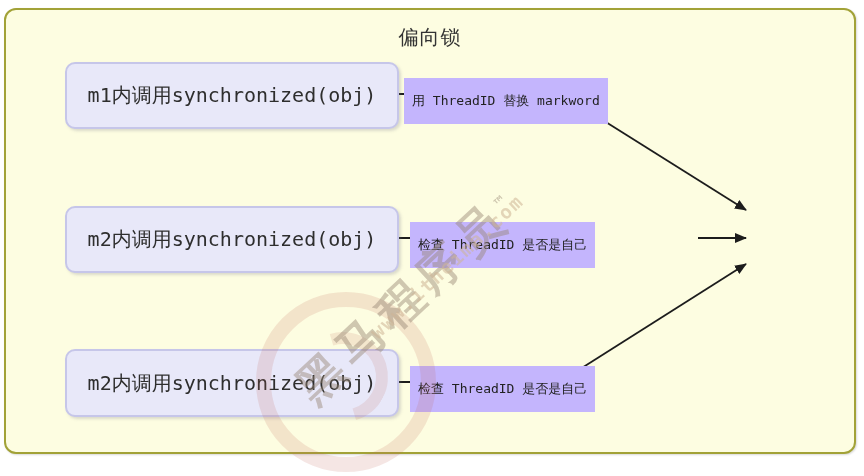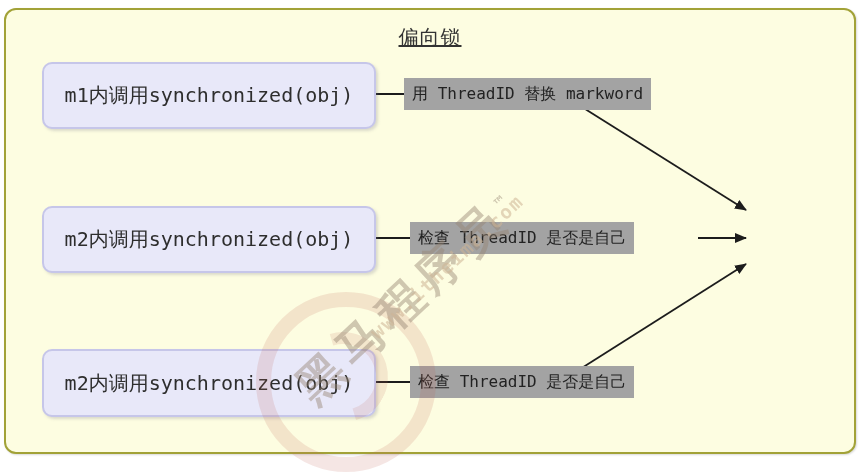--- a/index.html
+++ b/index.html
@@ -8,36 +8,37 @@
     font-family:"DejaVu Sans Mono","DejaVu Sans","Liberation Sans",sans-serif;
     color:#2e2e2e;
   }
   .frame{
     position:absolute;left:4px;top:8px;width:848px;height:442px;
     background:#FDFDE1;border:2px solid #A2A237;border-radius:12px;
     box-shadow:1px 1px 2px rgba(0,0,0,0.15);
   }
   .frame-title{
     position:absolute;left:0;top:14px;width:100%;
-    text-align:center;font-size:20px;color:#333333;letter-spacing:1px;text-decoration:underline;
+    text-align:center;font-size:20px;color:#333333;letter-spacing:1px;
   }
   .edges{position:absolute;left:0;top:0;width:864px;height:476px;pointer-events:none;}
   .node{
     position:absolute;display:flex;align-items:center;justify-content:center;
     background:#E8E8F9;border:2px solid #C6C6E9;border-radius:10px;
     font-size:20px;color:#2e2e2e;white-space:nowrap;
     box-shadow:2px 2px 3px rgba(120,120,140,0.25);
+    margin-left:23px;
   }
   .node-m1{left:42px;top:62px;width:330px;height:63px;}
   .node-m2a{left:42px;top:206px;width:330px;height:63px;}
   .node-m2b{left:42px;top:349px;width:330px;height:64px;}
   .node-obj{left:749px;top:205px;width:74px;height:66px;}
   .edge-label{
-    position:absolute;background:#a3a3a3;font-size:16px;color:#222222;
-    white-space:nowrap;padding:4px 8px;line-height:24px;
+    position:absolute;background:#c4b5fd;font-size:13px;color:#222222;
+    white-space:nowrap;padding:11px 8px;line-height:24px;
   }
   .label-1{left:404px;top:78px;}
   .label-2{left:410px;top:222px;}
   .label-3{left:410px;top:366px;}
   .watermark{position:absolute;left:0;top:0;width:864px;height:476px;pointer-events:none;}
   .wm-circle{
     position:absolute;left:256px;top:292px;width:150px;height:150px;
     border:15px solid rgba(190,100,88,0.16);border-radius:50%;
   }
   .wm-circle-inner{

